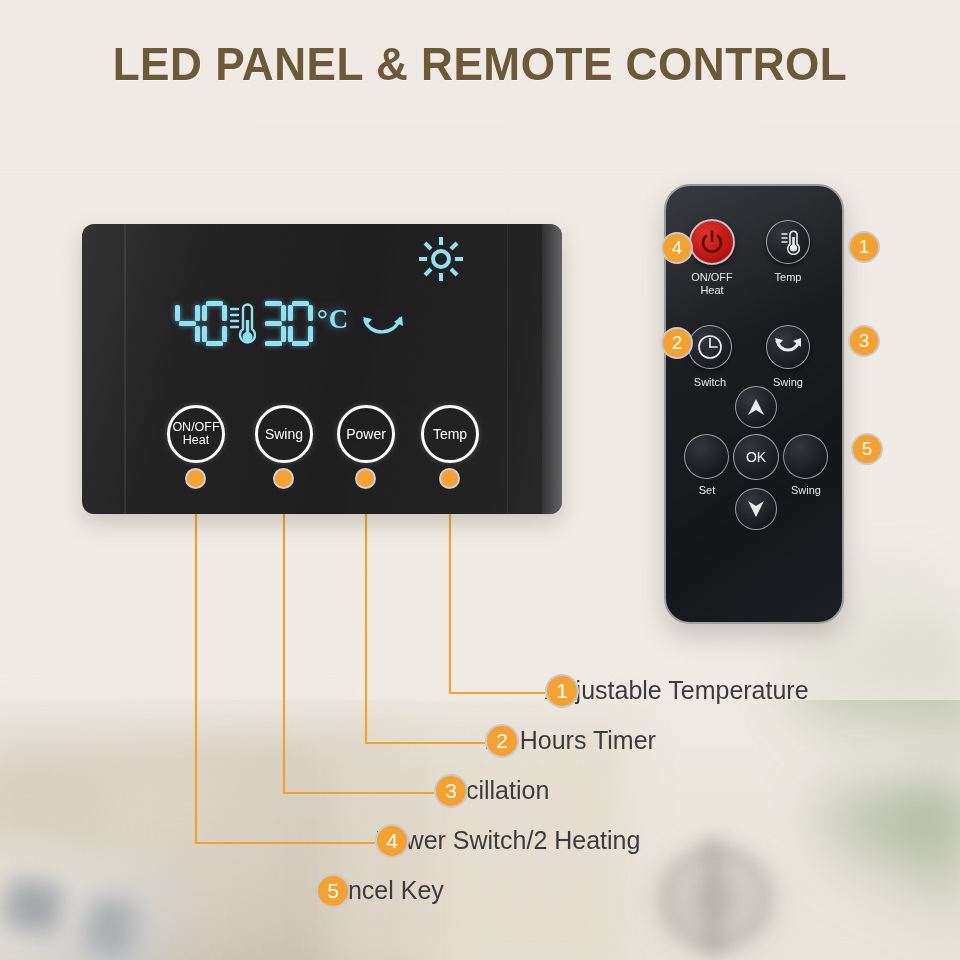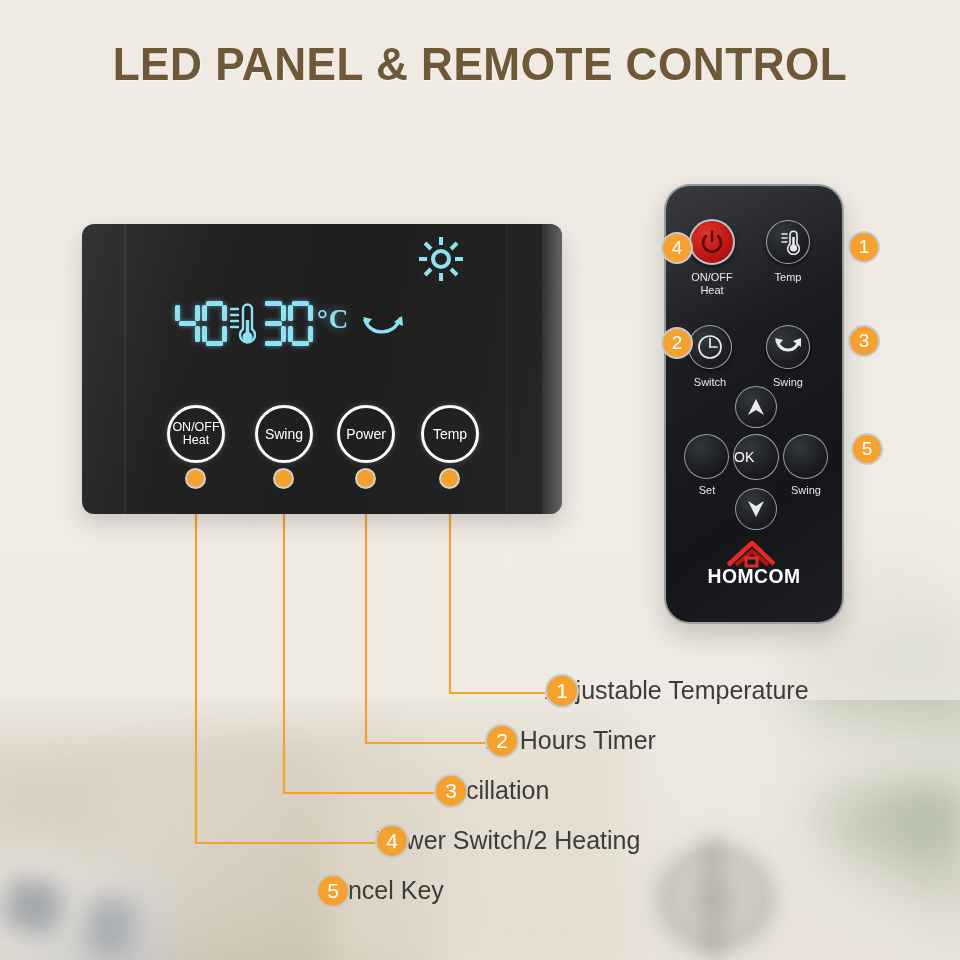--- a/index.html
+++ b/index.html
@@ -245,21 +245,21 @@
   .arrow-btn {
     position: absolute; width: 42px; height: 42px; border-radius: 50%;
     background: radial-gradient(circle at 36% 28%, #34373d, #17191d 72%);
     border: 1.5px solid rgba(205,208,212,.72);
     display: flex; align-items: center; justify-content: center;
   }
   .ok-btn {
     position: absolute; width: 46px; height: 46px; border-radius: 50%;
     background: radial-gradient(circle at 36% 28%, #34373d, #17191d 72%);
     border: 1.5px solid rgba(205,208,212,.75);
-    display: flex; align-items: center; justify-content: flex-start;
+    display: flex; align-items: center; justify-content: center;
     color: #fff; font-size: 14px;
   }
   .plain-btn {
     position: absolute; width: 45px; height: 45px; border-radius: 50%;
     background: radial-gradient(circle at 36% 28%, #33363c, #16181c 72%);
     border: 1.5px solid rgba(205,208,212,.7);
   }
   #logo {
     position: absolute; left: 50%; top: 352px; transform: translateX(-50%);
     width: 110px; text-align: center;
@@ -479,28 +479,20 @@
 
   <div class="plain-btn" style="left:117px; top:248px;"></div>
   <div class="r-label" style="left:105px; top:298px; width:70px;">Swing</div>
 
   <div class="arrow-btn" style="left:69px; top:302px;">
     <svg width="18" height="20" viewBox="0 0 18 20">
       <path d="M9,18 L1,2 L9,7 L17,2 Z" fill="#e9eaec"></path>
     </svg>
   </div>
 
-  <div id="logo">
-    <svg width="84" height="32" viewBox="0 0 84 32" style="display:block;margin:0 auto -6px auto;">
-      <path d="M16,27 L40,5 L62,26" stroke="#e02b27" stroke-width="4.5" fill="none" stroke-linejoin="round"></path>
-      <path d="M24,27 L40,13 L56,27" stroke="#b81411" stroke-width="4" fill="none" stroke-linejoin="round"></path>
-      <rect x="34" y="20" width="11" height="8" fill="none" stroke="#e02b27" stroke-width="3"></rect>
-    </svg>
-    <div class="wordmark">HOMCOM</div>
-  </div>
 </div>
 
 <div class="badge sm" style="left:661px; top:232px;">4</div>
 <div class="badge sm" style="left:848px; top:231px;">1</div>
 <div class="badge sm" style="left:661px; top:327px;">2</div>
 <div class="badge sm" style="left:848px; top:325px;">3</div>
 <div class="badge sm" style="left:851px; top:433px;">5</div>
 
 <div class="legend-item" style="left:545px; top:676px;">
   <div class="badge">1</div>

